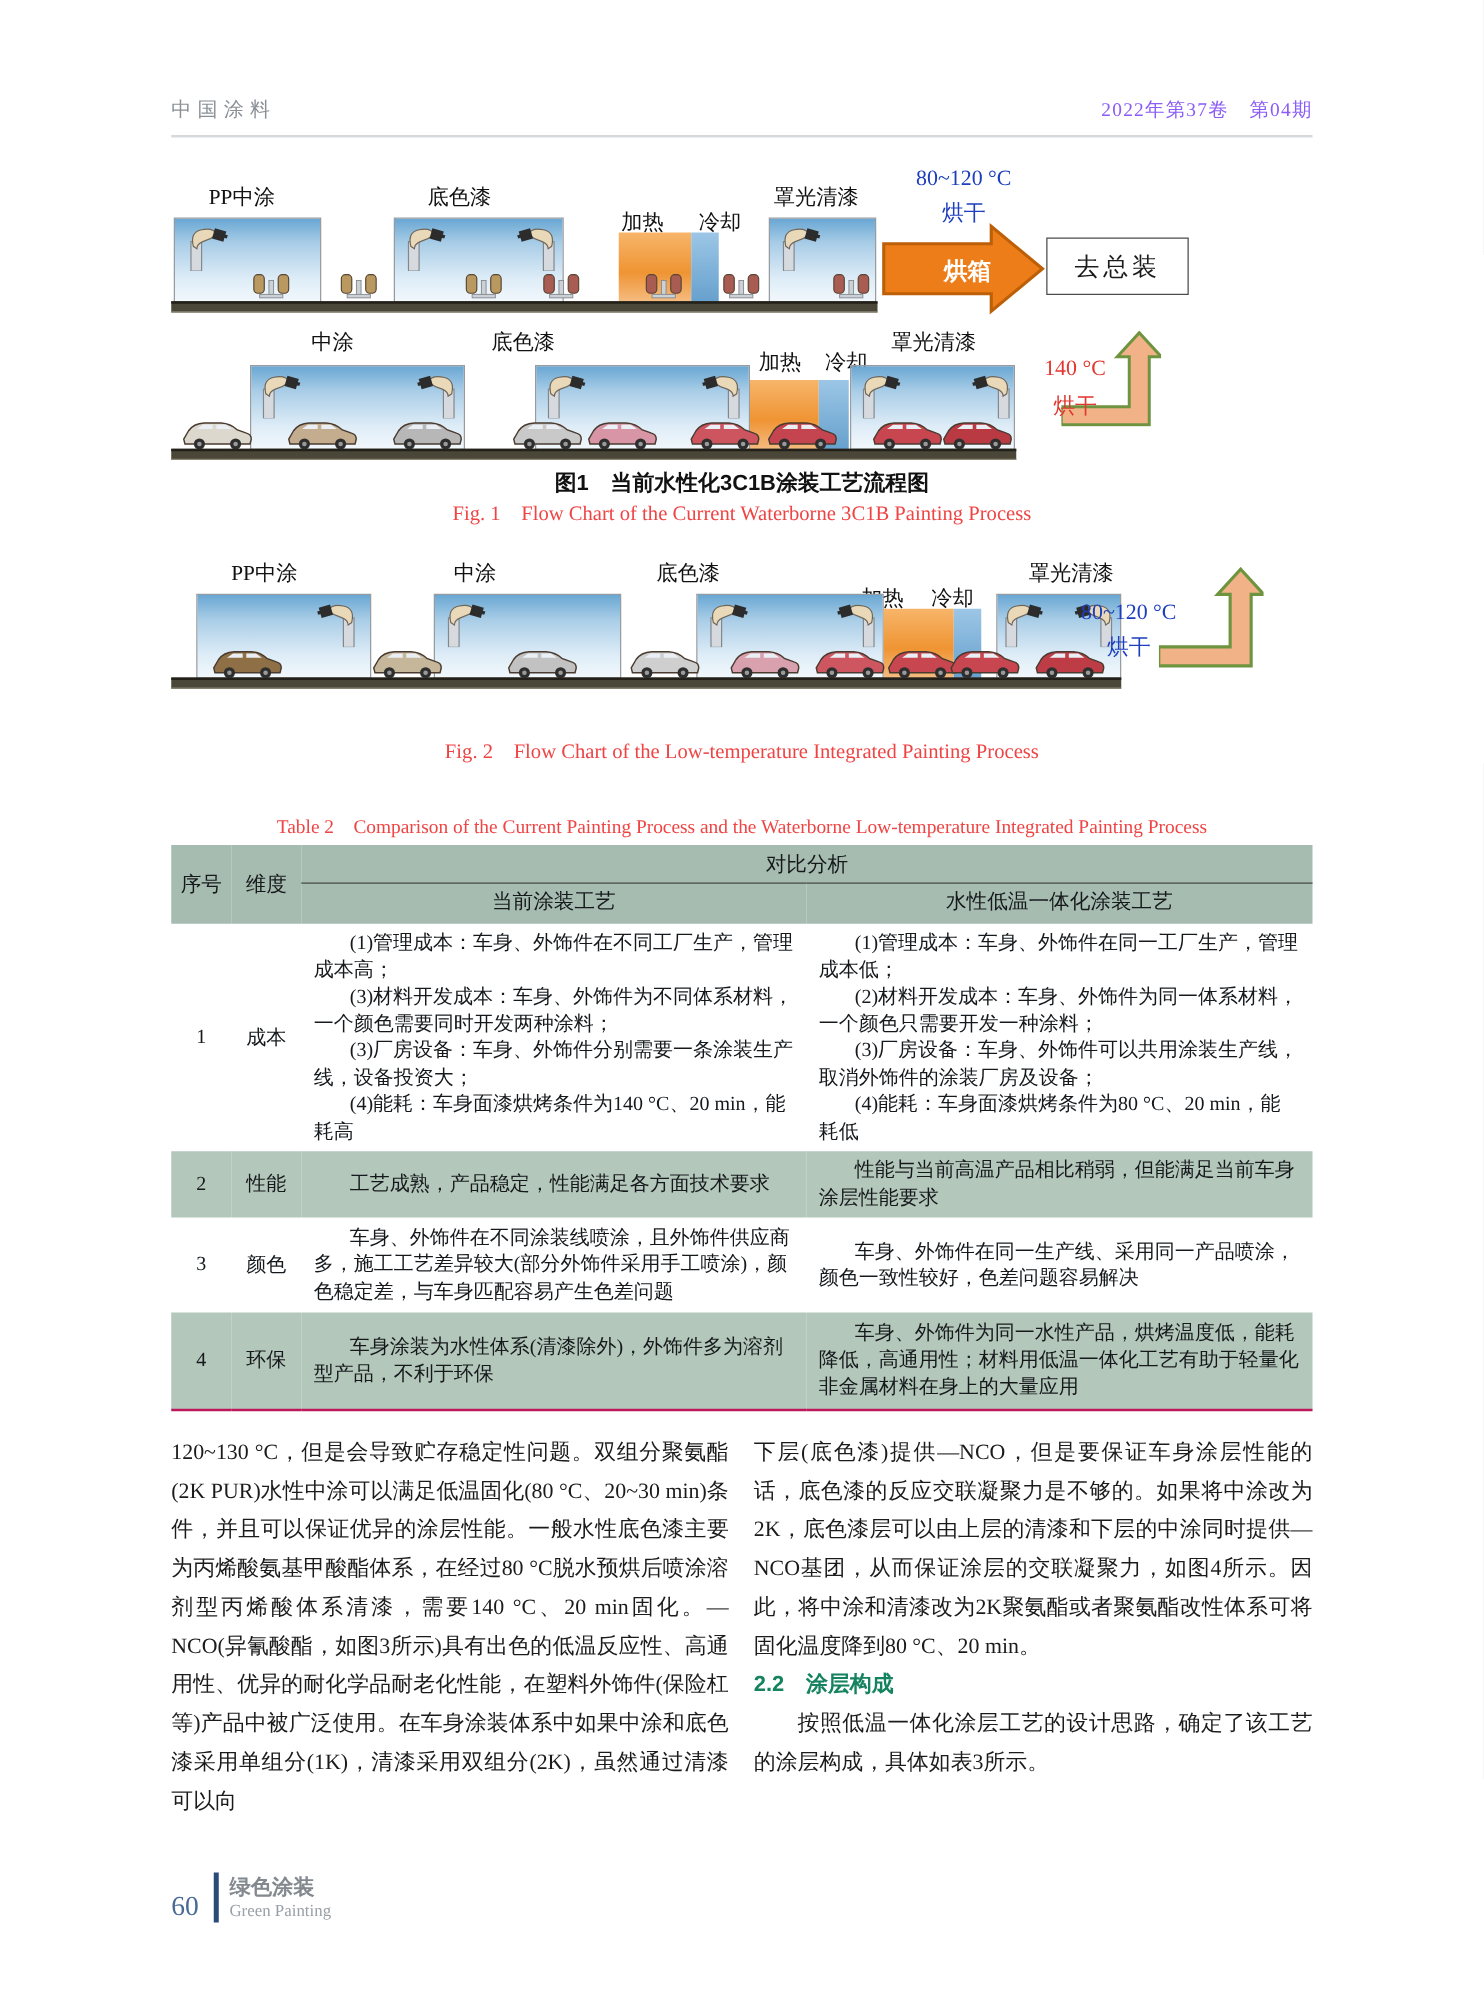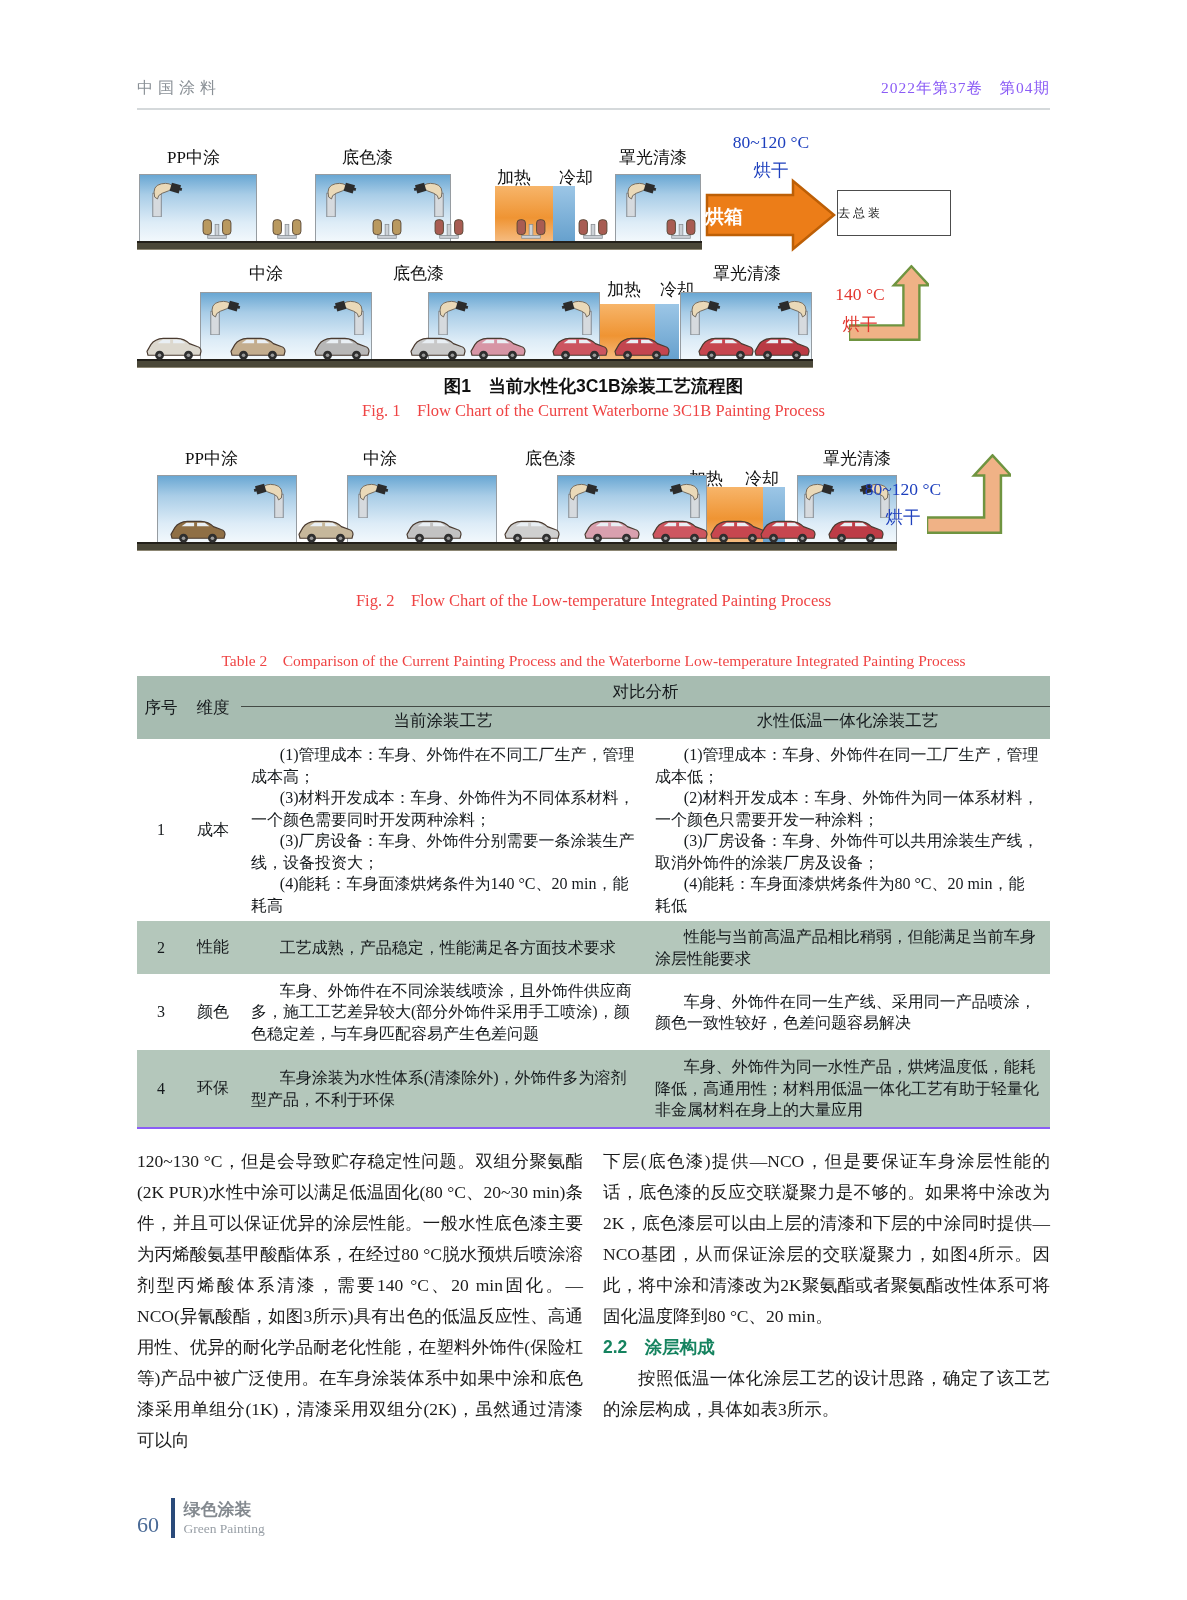--- a/index.html
+++ b/index.html
@@ -19,34 +19,34 @@
   .anno.blue{color:#1d3fbd;}
   .anno.red{color:#e2372f;}
   .strip{position:absolute;}
   .booth{position:absolute;background:linear-gradient(180deg,#69a7d3 0%,#a9cde7 30%,#ddecf7 72%,#f2f8fc 100%);
          border:1px solid #969ca1;box-sizing:border-box;}
   .heatzone{position:absolute;background:linear-gradient(180deg,#f7b56a 0%,#ef9433 55%,#f6c089 100%);}
   .coolzone{position:absolute;background:linear-gradient(180deg,#9cc6e6 0%,#649fcc 100%);}
   .belt{position:absolute;background:#4a4738;border-top:2px solid #23201a;border-bottom:1px solid #8c8673;box-sizing:border-box;}
   .oven{position:absolute;width:132px;height:74px;}
   .oven svg polygon{fill:#ec7d18;stroke:#bd5f06;stroke-width:2.5;}
-  .oven-label{position:absolute;left:0;top:26px;width:88px;text-align:left;color:#ffffff;
+  .oven-label{position:absolute;left:0;top:26px;width:88px;text-align:right;color:#ffffff;
               font-weight:bold;font-size:19px;font-family:"Liberation Sans","DejaVu Sans",sans-serif;}
   .assembly{position:absolute;width:112px;height:44px;border:1.5px solid #4c4c4c;background:#fff;
-            display:flex;align-items:center;font-size:12px;letter-spacing:3px;}
+            display:flex;align-items:center;justify-content:center;font-size:20px;letter-spacing:3px;}
   .Lar{position:absolute;z-index:1;}
 
   
   .cap{position:absolute;left:137px;width:913px;text-align:center;white-space:nowrap;}
   .cap.zh{font-family:"Liberation Sans","DejaVu Sans",sans-serif;font-weight:bold;font-size:17.5px;color:#111;}
   .cap.en{font-weight:normal;font-size:16.5px;color:#ef4444;}
 
   
   .tbl{position:absolute;left:137px;top:676px;width:913px;border-collapse:collapse;table-layout:fixed;
-       font-size:16px;color:#15191c;border-bottom:2px solid #8b5cf6;}
+       font-size:16px;color:#15191c;border-bottom:2px solid #be185d;}
   .tbl th{font-weight:normal;}
   .tbl thead th{background:#a7bcb1;font-size:16.5px;}
   .hdr-span{border-bottom:1.2px solid #434a45;padding:5px 0 3px;text-align:center;}
   .hdr-sub{padding:3px 0 7px;text-align:center;}
   .hdr-fix{text-align:center;vertical-align:middle;}
   .tbl tbody tr.alt td{background:#b4c7bb;}
   .tbl td{vertical-align:middle;padding:5px 10px;}
   .tbl td.c{text-align:center;padding:5px 2px;}
   .tbl td p{margin:0;text-indent:1.8em;line-height:21.5px;text-align:left;}
 

